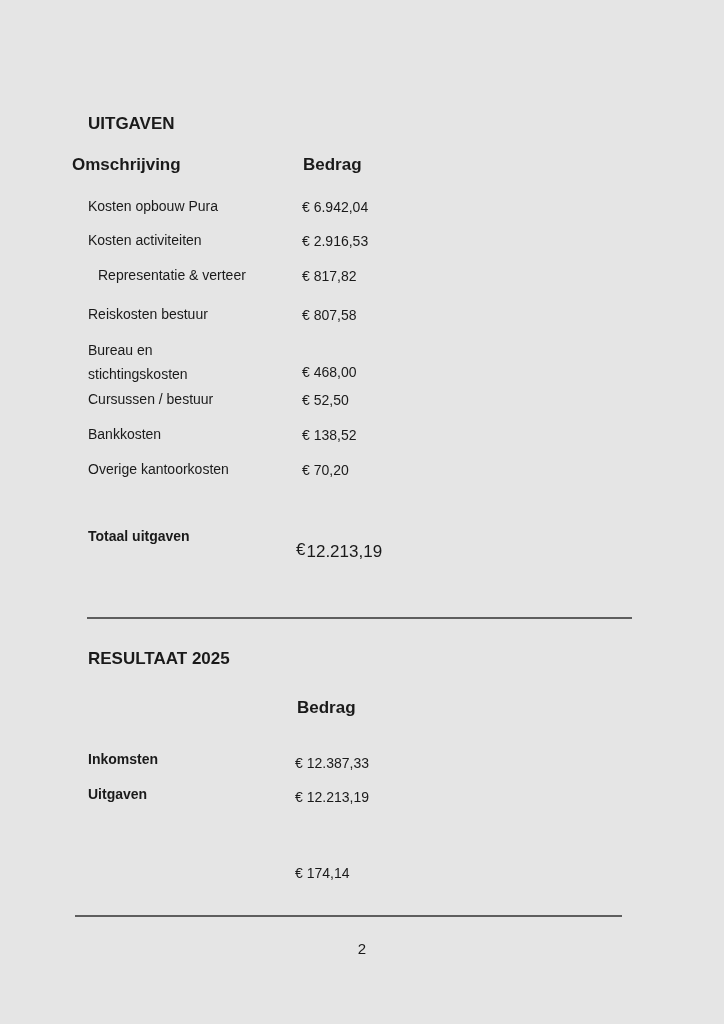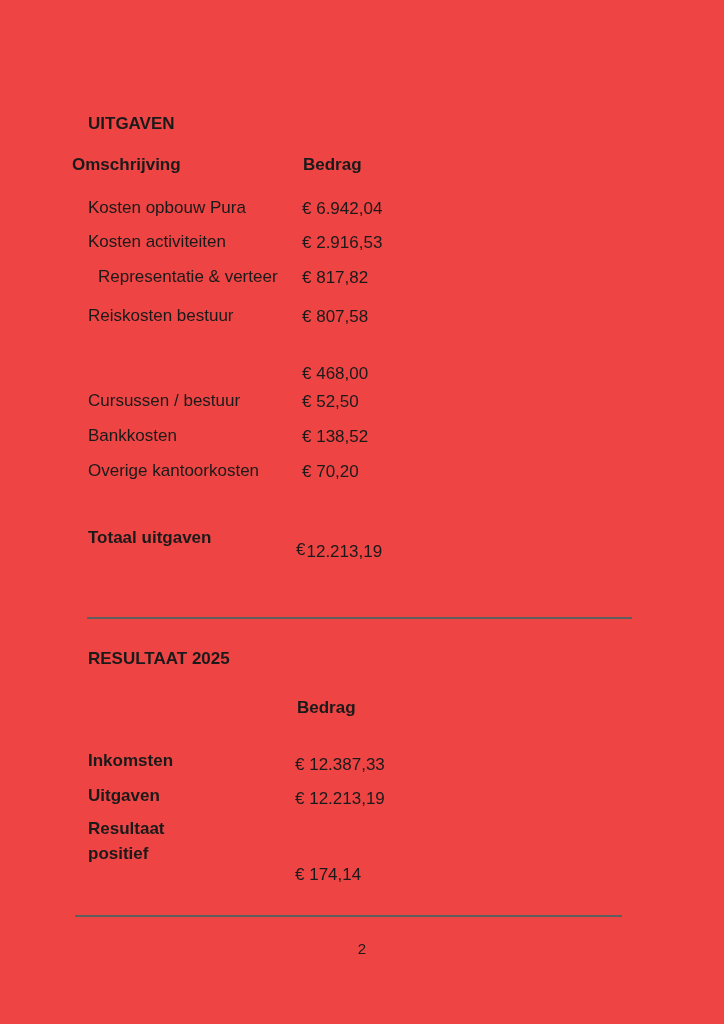--- a/index.html
+++ b/index.html
@@ -6,31 +6,31 @@
   html, body { background: #ffffff; }
   body {
     font-family: "Liberation Sans", sans-serif;
     color: #1a1a1a;
     -webkit-font-smoothing: antialiased;
   }
   .page {
     position: relative;
     width: 724px;
     height: 1024px;
-    background: #ef4444;
+    background: #e5e5e5;
     overflow: hidden;
   }
   .abs {
     position: absolute;
     line-height: 1;
     white-space: pre-line;
   }
   .b   { font-weight: bold; }
   .f17 { font-size: 17px; }
-  .f16 { font-size: 17px; }
+  .f16 { font-size: 14px; }
   .f15 { font-size: 15px; }
   .wrap24 { line-height: 24px; }
   .wrap25 { line-height: 25px; }
   .hr {
     position: absolute;
     height: 2px;
     background: #5e5e5e;
   }
   .euro-raised {
     position: relative;
@@ -55,20 +55,22 @@
 
   <div class="abs f16" style="left:88px;  top:233px">Kosten activiteiten</div>
   <div class="abs f16" style="left:302px; top:234px">€ 2.916,53</div>
 
   <div class="abs f16" style="left:98px;  top:268px">Representatie &amp; verteer</div>
   <div class="abs f16" style="left:302px; top:269px">€ 817,82</div>
 
   <div class="abs f16" style="left:88px;  top:307px">Reiskosten bestuur</div>
   <div class="abs f16" style="left:302px; top:308px">€ 807,58</div>
 
+  <div class="abs f16 wrap24" style="left:88px; top:338px">Bureau en
+stichtingskosten</div>
   <div class="abs f16" style="left:302px; top:365px">€ 468,00</div>
 
   <div class="abs f16" style="left:88px;  top:392px">Cursussen / bestuur</div>
   <div class="abs f16" style="left:302px; top:393px">€ 52,50</div>
 
   <div class="abs f16" style="left:88px;  top:427px">Bankkosten</div>
   <div class="abs f16" style="left:302px; top:428px">€ 138,52</div>
 
   <div class="abs f16" style="left:88px;  top:462px">Overige kantoorkosten</div>
   <div class="abs f16" style="left:302px; top:463px">€ 70,20</div>
@@ -82,21 +84,19 @@
 
   <div class="abs b f17" style="left:88px; top:650px">RESULTAAT 2025</div>
   <div class="abs b f17" style="left:297px; top:699px">Bedrag</div>
 
   <div class="abs b f16" style="left:88px;  top:752px">Inkomsten</div>
   <div class="abs f16" style="left:295px; top:756px">€ 12.387,33</div>
 
   <div class="abs b f16" style="left:88px;  top:787px">Uitgaven</div>
   <div class="abs f16" style="left:295px; top:790px">€ 12.213,19</div>
 
-  <div class="abs b f16 wrap25" style="left:88px; top:816px">Resultaat
-positief</div>
   <div class="abs f16" style="left:295px; top:866px">€ 174,14</div>
 
   <div class="hr" style="left:75px; top:915px; width:547px"></div>
 
   <div class="abs f15 center" style="top:941px">2</div>
 
 </div>
 
 </body></html>

